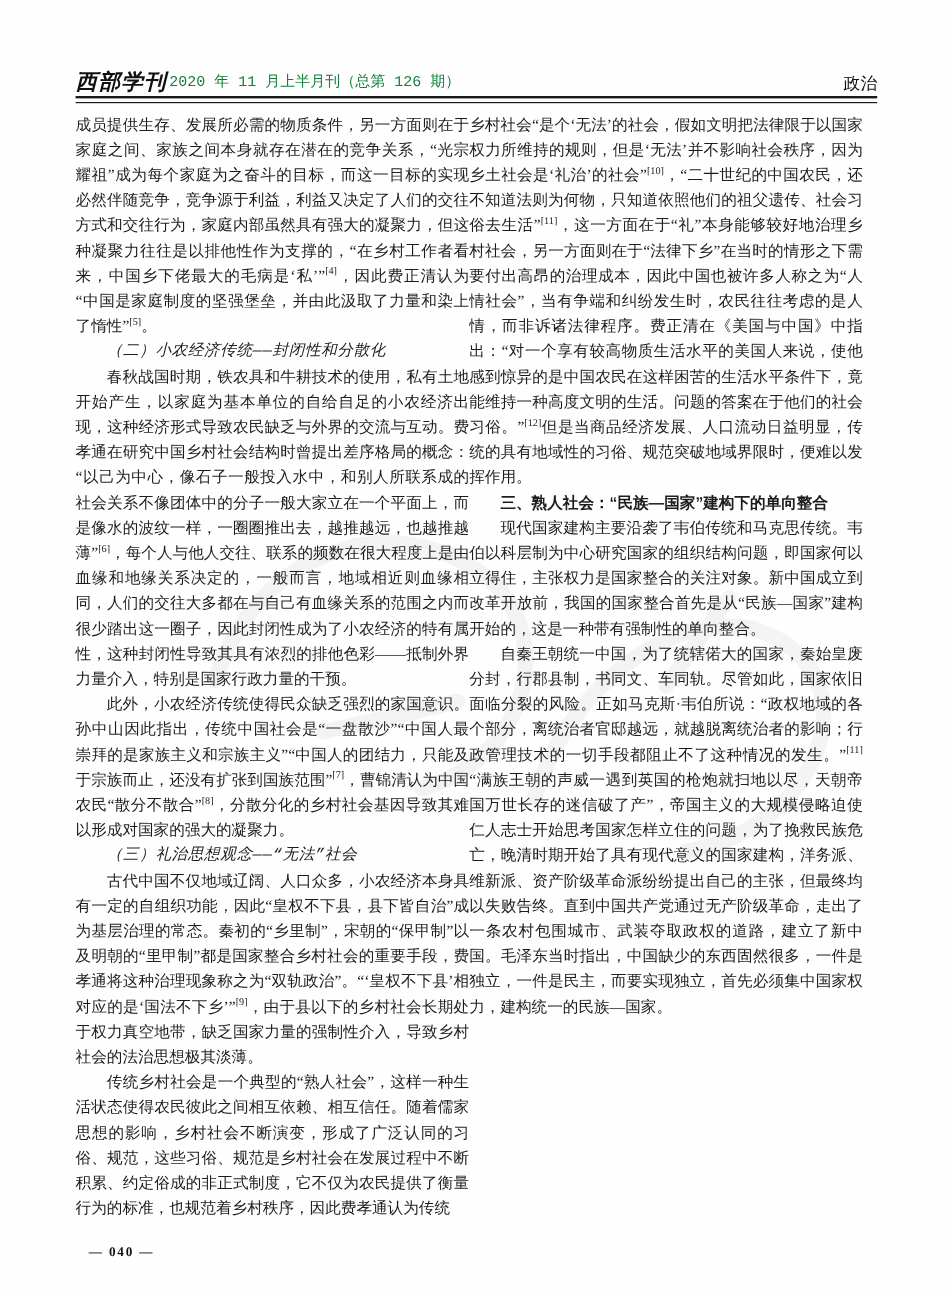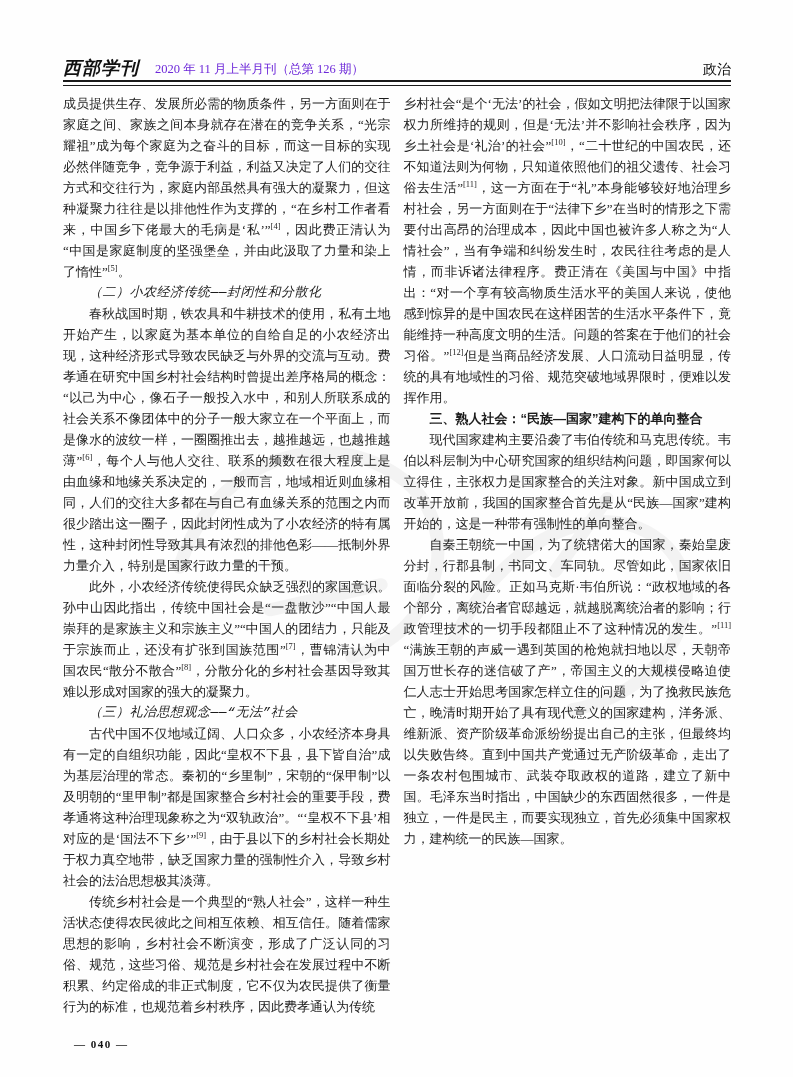--- a/index.html
+++ b/index.html
@@ -9,42 +9,42 @@
     font-family:"Liberation Serif","DejaVu Serif",serif;
     color:#1c1c1c;
   }
   .page{position:absolute;inset:0;background:#fefefe;}
 
   
   .hdr{
     position:absolute;left:63px;right:62px;top:50px;height:28px;
     display:flex;justify-content:space-between;align-items:flex-end;
   }
-  .hdr-left{display:flex;align-items:flex-end;gap:16px;}
+  .hdr-left{display:flex;align-items:flex-end;gap:2px;}
   .logo{
     font-weight:bold;font-style:italic;font-size:18px;line-height:20px;
     letter-spacing:1px;color:#111;
   }
   .issue{
-    font-family:Liberation Serif, serif;
-    font-size:12.5px;line-height:18px;color:#6d28d9;
+    font-family:Liberation Mono, monospace;
+    font-size:12.5px;line-height:18px;color:#15803d;
   }
   .section{
     font-family:"Liberation Sans","DejaVu Sans",sans-serif;
     font-size:14px;line-height:18px;color:#111;
   }
   .hdr-rule{
     position:absolute;left:63px;right:62px;top:80px;height:3px;
     border-top:2px solid #1a1a1a;border-bottom:1px solid #1a1a1a;
   }
 
   
   .columns{
     position:absolute;left:63px;top:93px;width:668px;
-    display:flex;gap:13px;
+    display:flex;
   }
   .col{
     width:328px;
     font-size:13px;line-height:21px;
     text-align:justify;
   }
   .col p{margin:0;text-indent:2em;}
   .col p.cont{text-indent:0;}
   .col p.h-kai{font-style:italic;letter-spacing:0.5px;font-family:Liberation Mono, monospace;}
   .col p.h-hei{

